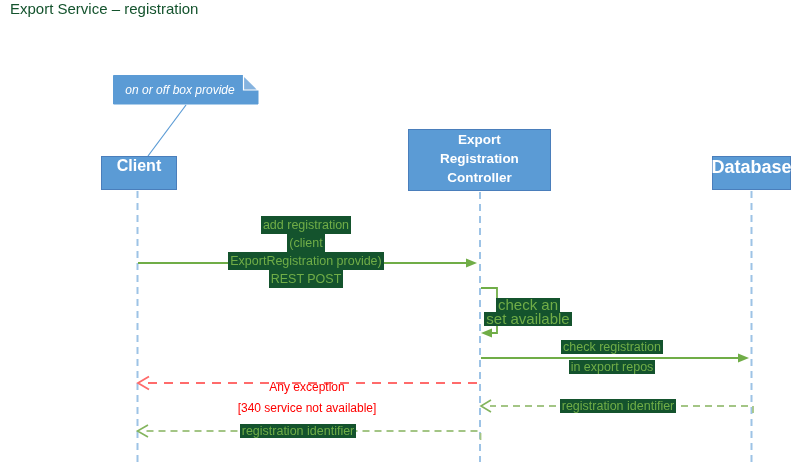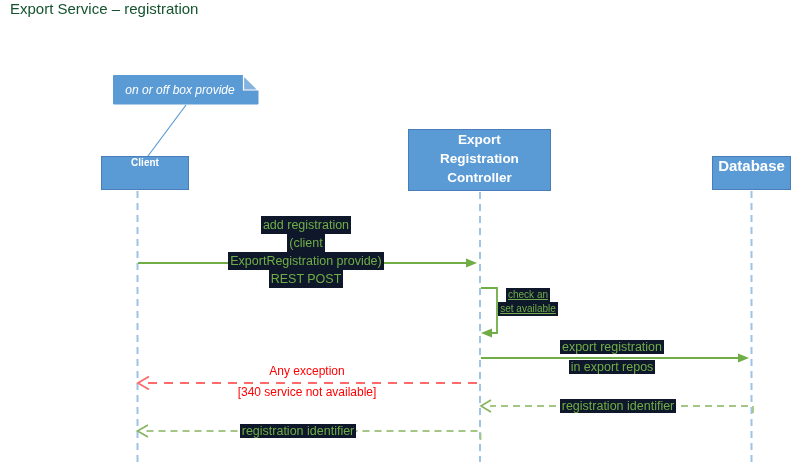--- a/index.html
+++ b/index.html
@@ -32,48 +32,48 @@
     border: 1px solid #4A7EBB;
     color: #ffffff;
     font-weight: bold;
     display: flex;
     flex-direction: column;
     align-items: center;
     justify-content: flex-start;
     text-align: center;
     z-index: 2;
   }
-  .actor-client   { left: 101px; top: 156px; width: 88px;  height: 34px; font-size: 10px; }
+  .actor-client   { left: 101px; top: 156px; width: 76px;  height: 34px; font-size: 16px; }
   .actor-controller { left: 408px; top: 129px; width: 143px; height: 62px; font-size: 13.5px; line-height: 19px; }
-  .actor-database { left: 712px; top: 156px; width: 79px;  height: 34px; font-size: 15px; }
+  .actor-database { left: 712px; top: 156px; width: 79px;  height: 34px; font-size: 18px; }
   .note-text {
     position: absolute;
     left: 113px; top: 79px;
     width: 134px; height: 22px;
     color: #ffffff;
     font-style: italic;
     font-size: 12px;
     text-align: center;
     z-index: 2;
     line-height: 22px;
   }
   .msg-label {
     position: absolute;
     z-index: 2;
     display: flex;
     flex-direction: column;
     align-items: center;
     text-align: center;
   }
-  .msg-label span { background: #0f172a; padding: 0 2px; white-space: nowrap; }
+  .msg-label span { background: #14532d; padding: 0 2px; white-space: nowrap; }
   .green-text  { color: #70AD47; }
-  .red-text    { color: #FF0000; }
+  .red-text    { color: #FF0000; margin-top: 16px; }
   .italic      { }
   .lbl-add       { left: 176px; top: 216px; width: 260px; font-size: 12.5px; line-height: 18px; }
-  .lbl-selfcheck { left: 497px; top: 288px; width: 62px;  font-size: 10px;   line-height: 14px; text-decoration: underline; }
+  .lbl-selfcheck { left: 497px; top: 298px; width: 62px;  font-size: 15px;   line-height: 14px; }
   .lbl-store-1   { left: 532px; top: 340px; width: 160px; font-size: 12.5px; line-height: 14px; }
   .lbl-store-2   { left: 532px; top: 360px; width: 160px; font-size: 12.5px; line-height: 14px; justify-content: center; }
   .lbl-exc-1     { left: 227px; top: 364px; width: 160px; font-size: 12px;   line-height: 14px; }
   .lbl-exc-2     { left: 212px; top: 385px; width: 190px; font-size: 12px;   line-height: 14px; }
   .lbl-regid-db     { left: 538px; top: 399px; width: 160px; font-size: 12.5px; line-height: 14px; }
   .lbl-regid-client { left: 218px; top: 424px; width: 160px; font-size: 12.5px; line-height: 14px; }
   .lbl-exc-1 span, .lbl-exc-2 span { background: transparent; }
 </style>
 </head>
 <body>
@@ -143,21 +143,21 @@
     <span>ExportRegistration provide)</span>
     <span class="italic">REST POST</span>
   </div>
 
   <div class="msg-label lbl-selfcheck green-text">
     <span>check an</span>
     <span>set available</span>
   </div>
 
   <div class="msg-label lbl-store-1 green-text">
-    <span>export registration</span>
+    <span>check registration</span>
   </div>
   <div class="msg-label lbl-store-2 green-text">
     <span>in export repos</span>
   </div>
 
   <div class="msg-label lbl-exc-1 red-text">
     <span>Any exception</span>
   </div>
   <div class="msg-label lbl-exc-2 red-text italic">
     <span>[340 service not available]</span>

